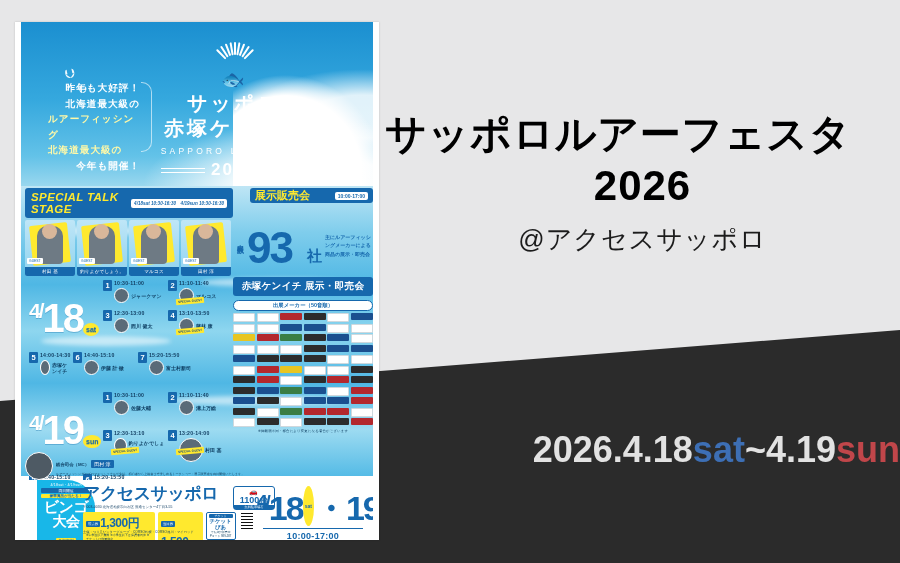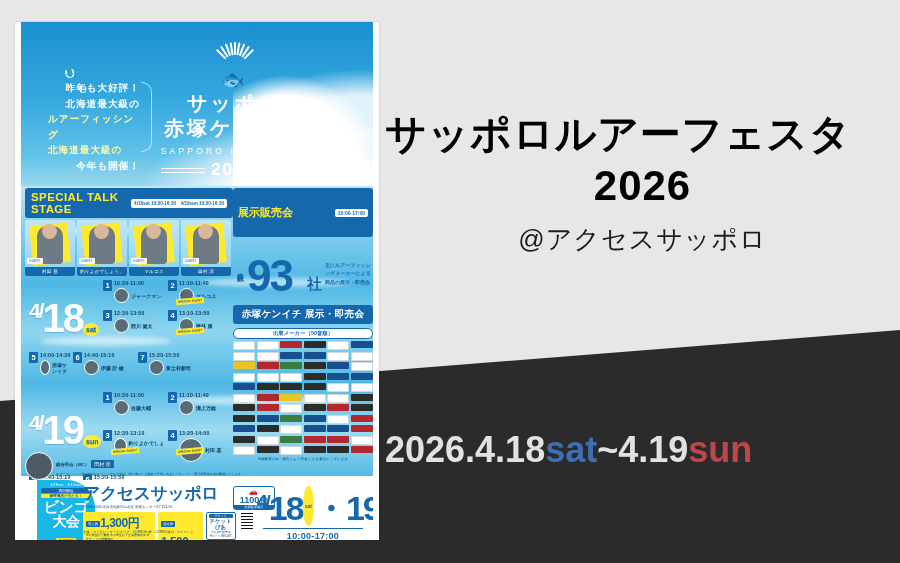--- a/index.html
+++ b/index.html
@@ -26,21 +26,21 @@
     text-align:center;color:#000;
     font-size:42px;font-weight:bold;letter-spacing:1px;
   }
   .hero-venue{
     position:absolute;left:385px;top:222px;width:515px;
     text-align:center;color:#1c1c1c;
     font-size:26px;font-weight:500;letter-spacing:1px;
   }
   .hero-dates{
     position:absolute;left:385px;top:429px;width:515px;
-    text-align:left;color:#e2e2e2;
+    text-align:right;color:#e2e2e2;
     font-size:36px;font-weight:bold;letter-spacing:0px;white-space:nowrap;
   }
   .d-sat{color:#3d6fb5;}
   .d-sun{color:#c0464a;}
   .hero-sub{
     position:absolute;left:385px;top:484px;width:515px;
     text-align:center;color:#e8e8e8;
     font-size:31px;font-weight:bold;letter-spacing:1px;
   }
 
@@ -94,21 +94,21 @@
     background:linear-gradient(180deg,#bfe6f5 0%, #7fcdec 16%, #4fb7e4 34%, #8ed6ef 50%, #4fb7e4 68%, #9ddbf1 84%, #55bbe6 100%);
   }
   .foam{position:absolute;background:rgba(255,255,255,.55);border-radius:50%;filter:blur(2px);}
 
   .col-l{position:absolute;left:4px;top:166px;width:208px;}
   .col-r{position:absolute;left:212px;top:166px;width:140px;}
 
   .banner{
     background:#1668ad;color:#ffe92e;font-weight:bold;
     border-radius:3px;padding:3px 6px;font-size:11.5px;letter-spacing:.4px;
-    display:flex;align-items:center;justify-content:space-between;
+    display:flex;align-items:center;justify-content:space-between;font-style:italic;
   }
   .banner .times{
     background:#fff;color:#1668ad;border-radius:2px;font-size:4.6px;
     padding:2px 3px;letter-spacing:0;font-weight:bold;white-space:nowrap;
   }
 
   .talent-row{display:flex;gap:2px;margin-top:2px;}
   .talent{
     position:relative;width:50px;height:56px;border-radius:2px;overflow:hidden;
     background:linear-gradient(180deg,#bfe6f7 0%,#8fd3ef 100%);
@@ -139,24 +139,24 @@
   }
   .tm{position:absolute;left:11px;top:0;font-size:5.2px;font-weight:bold;color:#123f63;letter-spacing:.2px;}
   .gst{position:absolute;left:11px;top:8px;display:flex;align-items:center;gap:2px;}
   .av{width:13px;height:13px;border-radius:50%;background:#5a6b78;border:1px solid #fff;}
   .gn{font-size:5px;color:#0e3f63;font-weight:bold;line-height:1.2;}
   .sp{position:absolute;left:8px;top:18px;background:#ffe92e;color:#1d4f80;font-size:3px;font-weight:bold;padding:1px 2px;transform:rotate(-5deg);}
 
   
   .r-banner{
     background:#1668ad;color:#ffe92e;font-weight:bold;border-radius:3px;
-    padding:17px 5px;font-size:11px;display:flex;justify-content:space-between;align-items:center;
+    padding:0 5px;font-size:11px;display:flex;justify-content:space-between;align-items:center;margin-left:17px;
   }
   .r-banner .t{background:#fff;color:#1668ad;font-size:5px;padding:1px 3px;border-radius:2px;}
-  .num93{position:relative;height:52px;margin-top:14px;}
+  .num93{position:relative;height:52px;margin-top:20px;}
   .num93 .lab{position:absolute;left:2px;top:16px;color:#1668ad;font-size:7px;font-weight:bold;writing-mode:vertical-rl;letter-spacing:1px;}
   .num93 .big{position:absolute;left:14px;top:0px;color:#1668ad;font-size:44px;font-weight:bold;letter-spacing:-2px;line-height:50px;}
   .num93 .sha{position:absolute;left:74px;top:24px;color:#1668ad;font-size:15px;font-weight:bold;}
   .num93 .desc{position:absolute;left:92px;top:10px;width:48px;color:#1668ad;font-size:5px;font-weight:bold;line-height:1.65;}
   .r-banner2{
     background:#1668ad;color:#fff;font-weight:bold;border-radius:3px;
     padding:3px 4px;font-size:9.6px;text-align:center;letter-spacing:.3px;margin-top:2px;
   }
   .mk-head{
     margin-top:4px;background:#fff;border:1px solid #1668ad;border-radius:8px;

